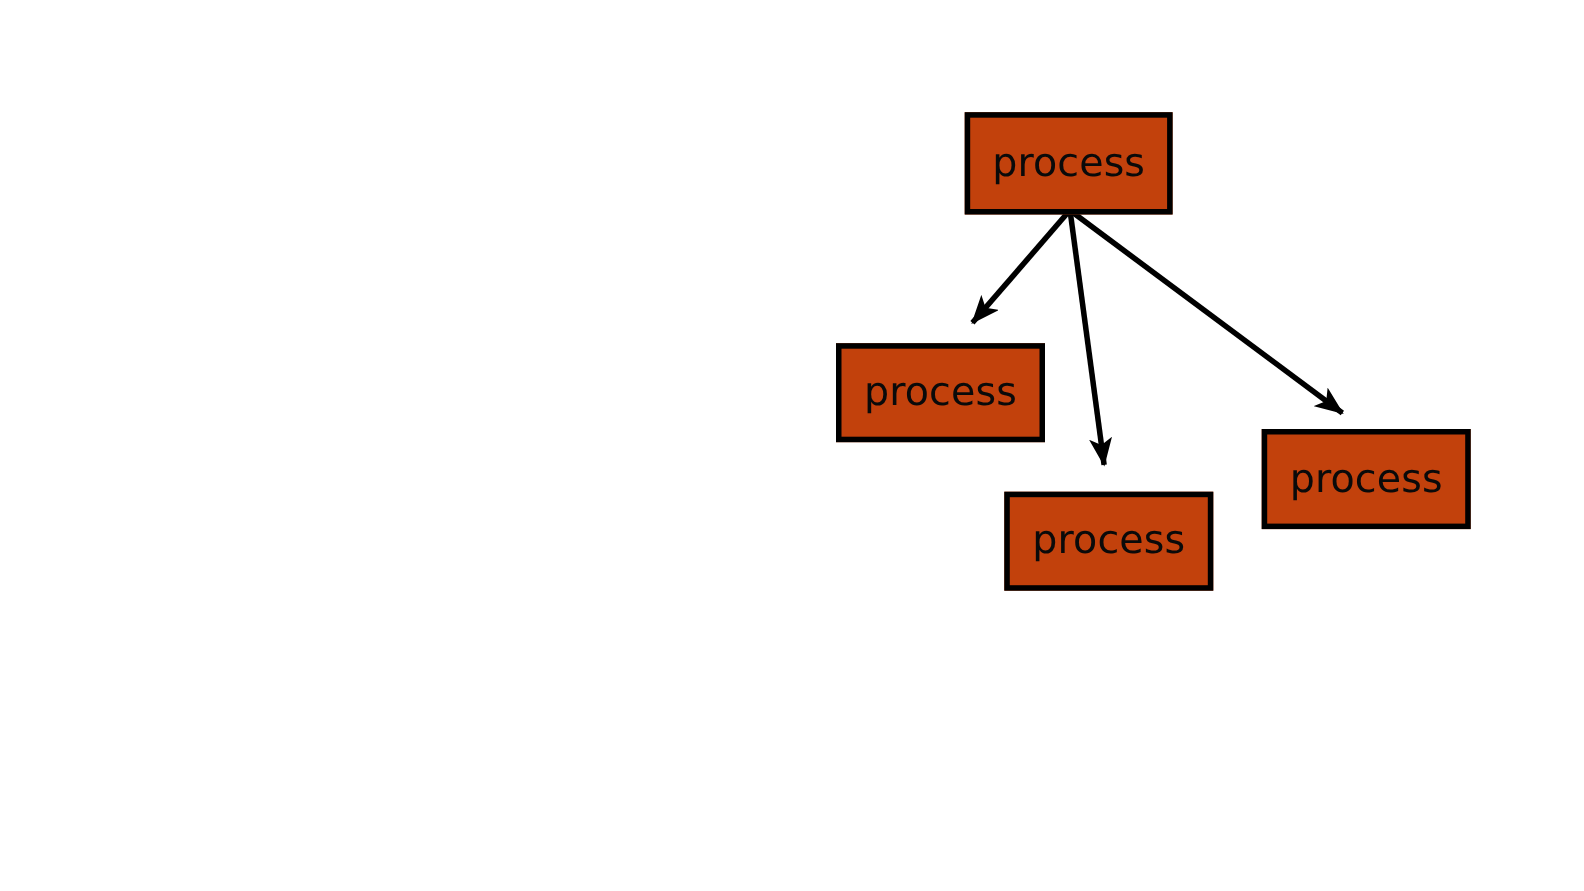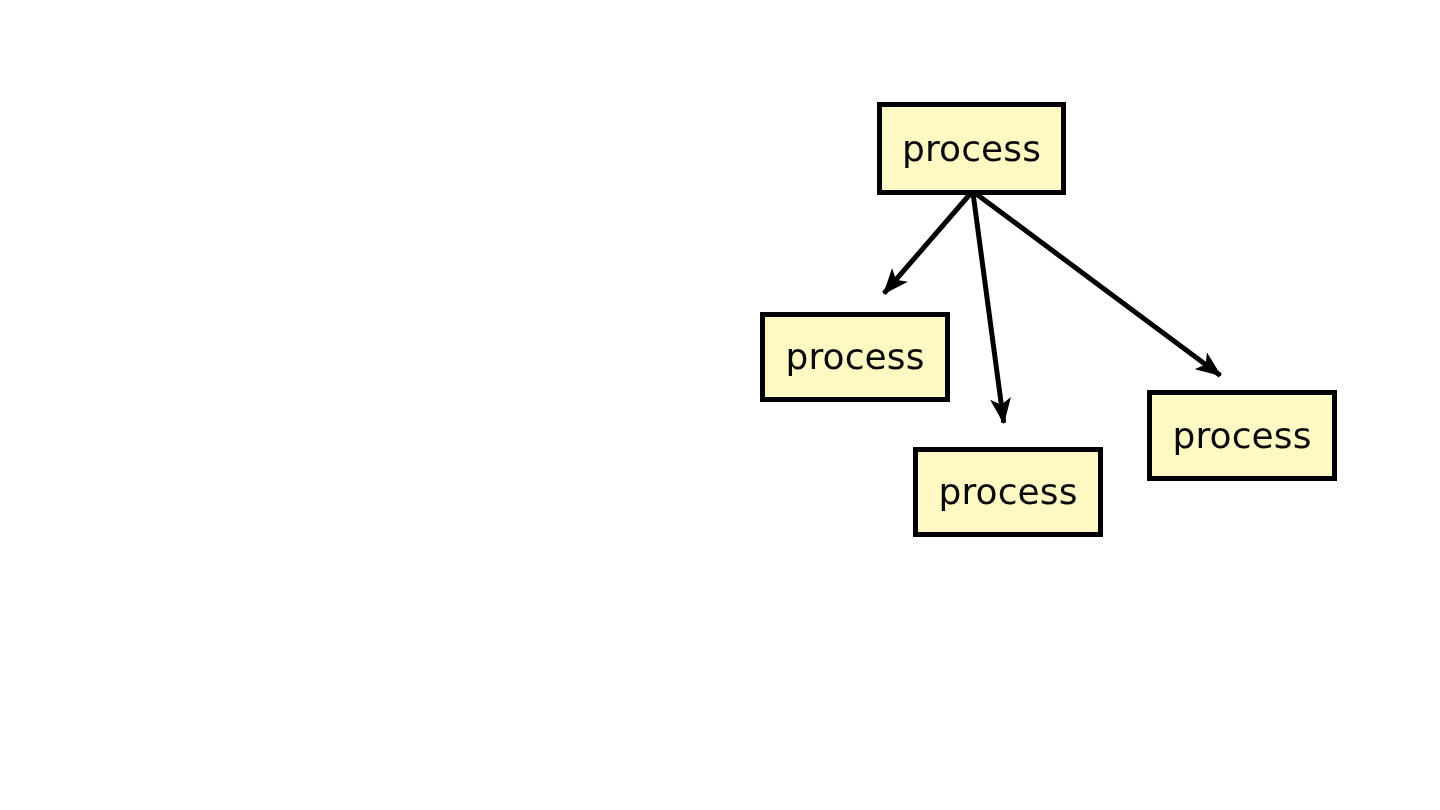--- a/index.html
+++ b/index.html
@@ -27,21 +27,21 @@
     width: 1440px;
     height: 810px;
     pointer-events: none;
   }
   .node {
     position: absolute;
     box-sizing: border-box;
     display: flex;
     align-items: center;
     justify-content: center;
-    background: #fef9c3;
+    background: #c2410c;
     border: 5px solid #000000;
     z-index: 2;
   }
   .node-label {
     font-family: "DejaVu Sans", "Liberation Sans", sans-serif;
     font-size: 36px;
     font-weight: 400;
     color: #0a0a0a;
     line-height: 1;
     letter-spacing: 0.1px;

